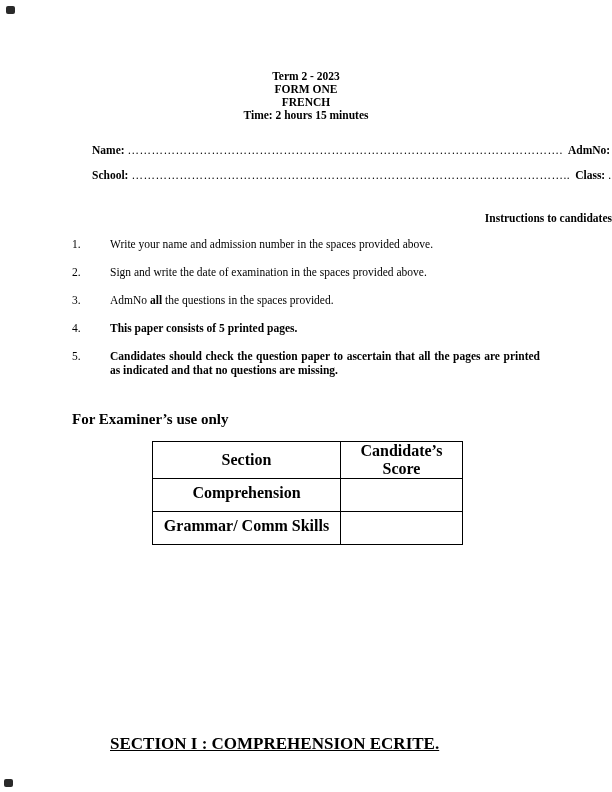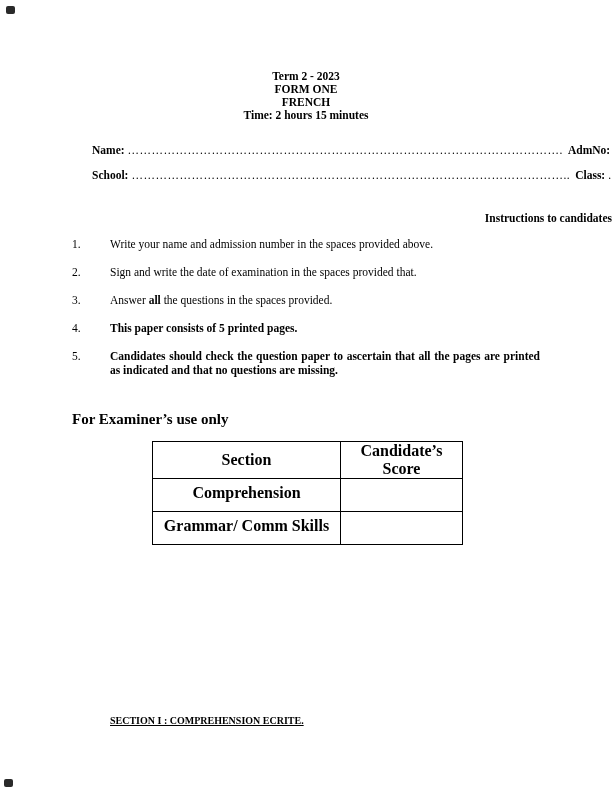--- a/index.html
+++ b/index.html
@@ -80,24 +80,24 @@
     text-align: center;
     padding: 0;
   }
   .score-table col.c1 { width: 188px; }
   .score-table col.c2 { width: 122px; }
   .score-table th { height: 21px; vertical-align: middle; }
   .score-table td { height: 27px; vertical-align: top; padding-top: 5px; }
 
   .section-title {
     position: absolute;
-    top: 715px;
+    top: 734px;
     left: 110px;
     font-weight: bold;
-    font-size: 10px;
+    font-size: 17px;
     text-decoration: underline;
   }
 </style>
 </head>
 <body>
 
 <div class="page">
 
   <div class="corner-mark tl"></div>
   <div class="corner-mark bl"></div>
@@ -120,25 +120,25 @@
 
   <div class="instr-heading b">Instructions to candidates</div>
 
   <div class="instr-list">
     <div class="instr-item">
       <span class="num">1.</span>
       <span class="txt">Write your name and admission number in the spaces provided above.</span>
     </div>
     <div class="instr-item">
       <span class="num">2.</span>
-      <span class="txt">Sign and write the date of examination in the spaces provided that.</span>
+      <span class="txt">Sign and write the date of examination in the spaces provided above.</span>
     </div>
     <div class="instr-item">
       <span class="num">3.</span>
-      <span class="txt"><span>Answer </span><span class="b">all</span><span> the questions in the spaces provided.</span></span>
+      <span class="txt"><span>AdmNo </span><span class="b">all</span><span> the questions in the spaces provided.</span></span>
     </div>
     <div class="instr-item">
       <span class="num">4.</span>
       <span class="txt b">This paper consists of 5 printed pages.</span>
     </div>
     <div class="instr-item">
       <span class="num">5.</span>
       <span class="txt b justify">Candidates should check the question paper to ascertain that all the pages are printed as indicated and that no questions are missing.</span>
     </div>
   </div>

